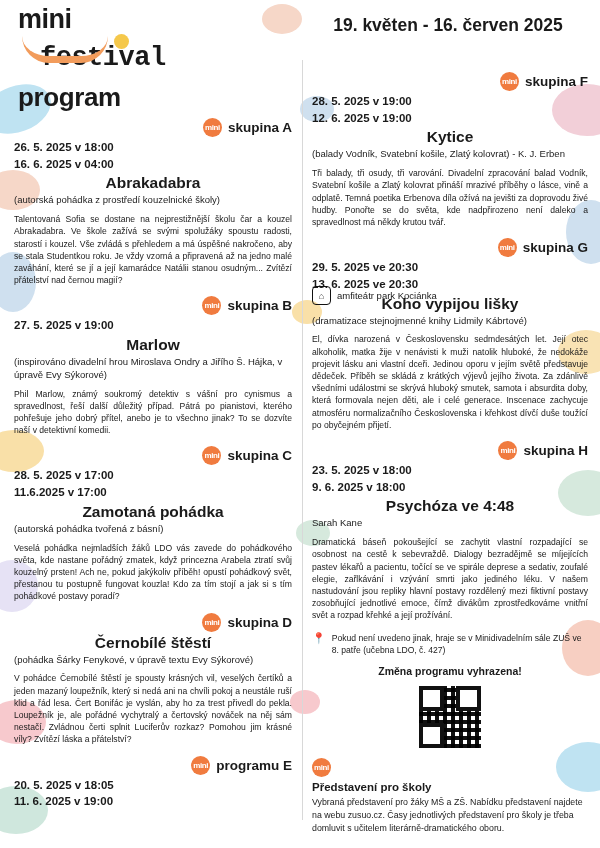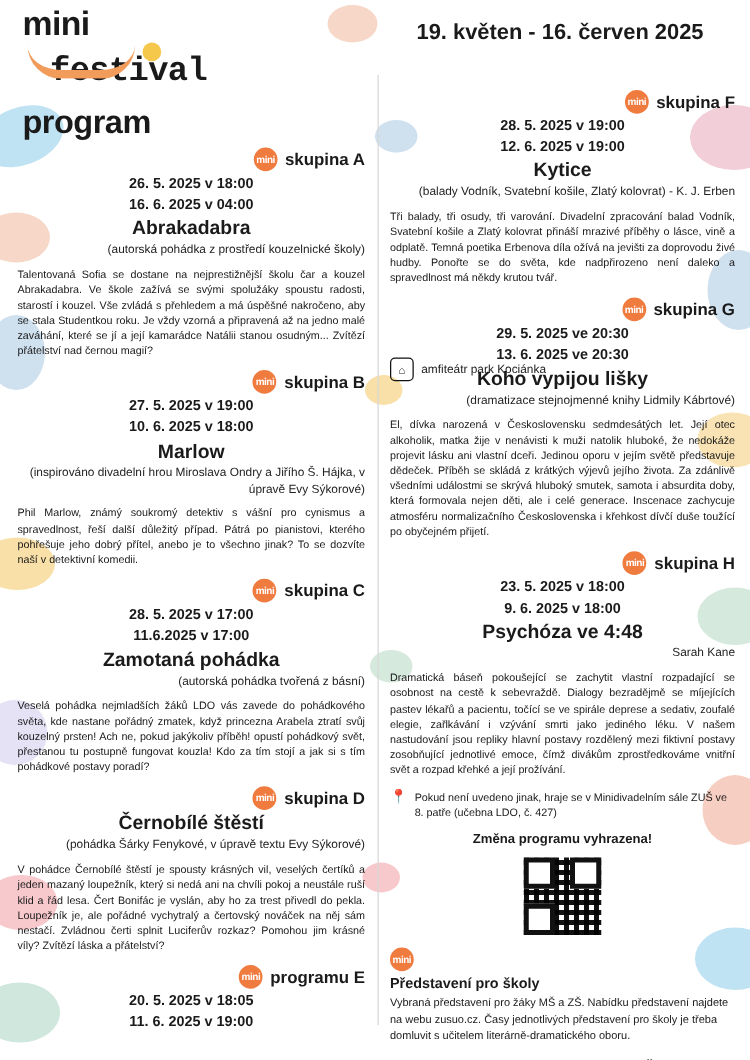--- a/index.html
+++ b/index.html
@@ -45,23 +45,23 @@
 
   
   .col{position:absolute;top:0;z-index:2;}
   .colL{left:14px;width:278px;}
   .colR{left:312px;width:276px;}
 
   .grp{margin-bottom:10px;}
   .grphead{display:flex;align-items:center;justify-content:flex-end;gap:6px;}
   .badge{width:19px;height:19px;border-radius:50%;background:#f07b3f;color:#fff;display:flex;align-items:center;justify-content:center;font-size:8px;font-weight:700;letter-spacing:-.4px;}
   .grpname{font-size:13.5px;font-weight:700;}
-  .dates{text-align:center;font-size:11.5px;font-weight:700;line-height:1.45;margin-top:2px;}
+  .dates{text-align:left;font-size:11.5px;font-weight:700;line-height:1.45;margin-top:2px;}
   .showtitle{text-align:center;font-size:15.5px;font-weight:700;margin-top:2px;}
-  .subtitle{text-align:right;font-size:9.5px;line-height:1.35;margin-top:2px;color:#222;}
+  .subtitle{text-align:left;font-size:9.5px;line-height:1.35;margin-top:2px;color:#222;}
   .body{font-size:8.6px;line-height:1.42;text-align:justify;margin-top:6px;color:#1a1a1a;}
 
   .venue{display:flex;align-items:center;justify-content:flex-start;gap:6px;margin:12px 0 10px 0;}
   .venue .ic{width:17px;height:17px;border-radius:4px;border:1px solid #111;display:flex;align-items:center;justify-content:center;font-size:9px;}
   .venue .txt{font-size:9.5px;}
 
   .noteblock{font-size:8.6px;line-height:1.4;margin-top:10px;}
   .noteblock .rowi{display:flex;gap:6px;align-items:flex-start;}
   .noteblock .pin{font-size:11px;line-height:1;margin-top:1px;}
   .changed{text-align:center;font-weight:700;font-size:10.5px;margin-top:8px;}
@@ -139,21 +139,20 @@
       <div class="body">Talentovaná Sofia se dostane na nejprestižnější školu čar a kouzel Abrakadabra. Ve škole zažívá se svými spolužáky spoustu radosti, starostí i kouzel. Vše zvládá s přehledem a má úspěšné nakročeno, aby se stala Studentkou roku. Je vždy vzorná a připravená až na jedno malé zaváhání, které se jí a její kamarádce Natálii stanou osudným... Zvítězí přátelství nad černou magií?</div>
     </div>
 
     <div class="grp">
       <div class="grphead">
         <span class="badge">mini</span>
         <span class="grpname">skupina B</span>
       </div>
       <div class="dates">
         <div>27. 5. 2025 v 19:00</div>
-        <div>10. 6. 2025 v 18:00</div>
       </div>
       <div class="showtitle">Marlow</div>
       <div class="subtitle">(inspirováno divadelní hrou Miroslava Ondry a Jiřího Š. Hájka, v úpravě Evy Sýkorové)</div>
       <div class="body">Phil Marlow, známý soukromý detektiv s vášní pro cynismus a spravedlnost, řeší další důležitý případ. Pátrá po pianistovi, kterého pohřešuje jeho dobrý přítel, anebo je to všechno jinak? To se dozvíte naší v detektivní komedii.</div>
     </div>
 
     <div class="grp">
       <div class="grphead">
         <span class="badge">mini</span>
         <span class="grpname">skupina C</span>

